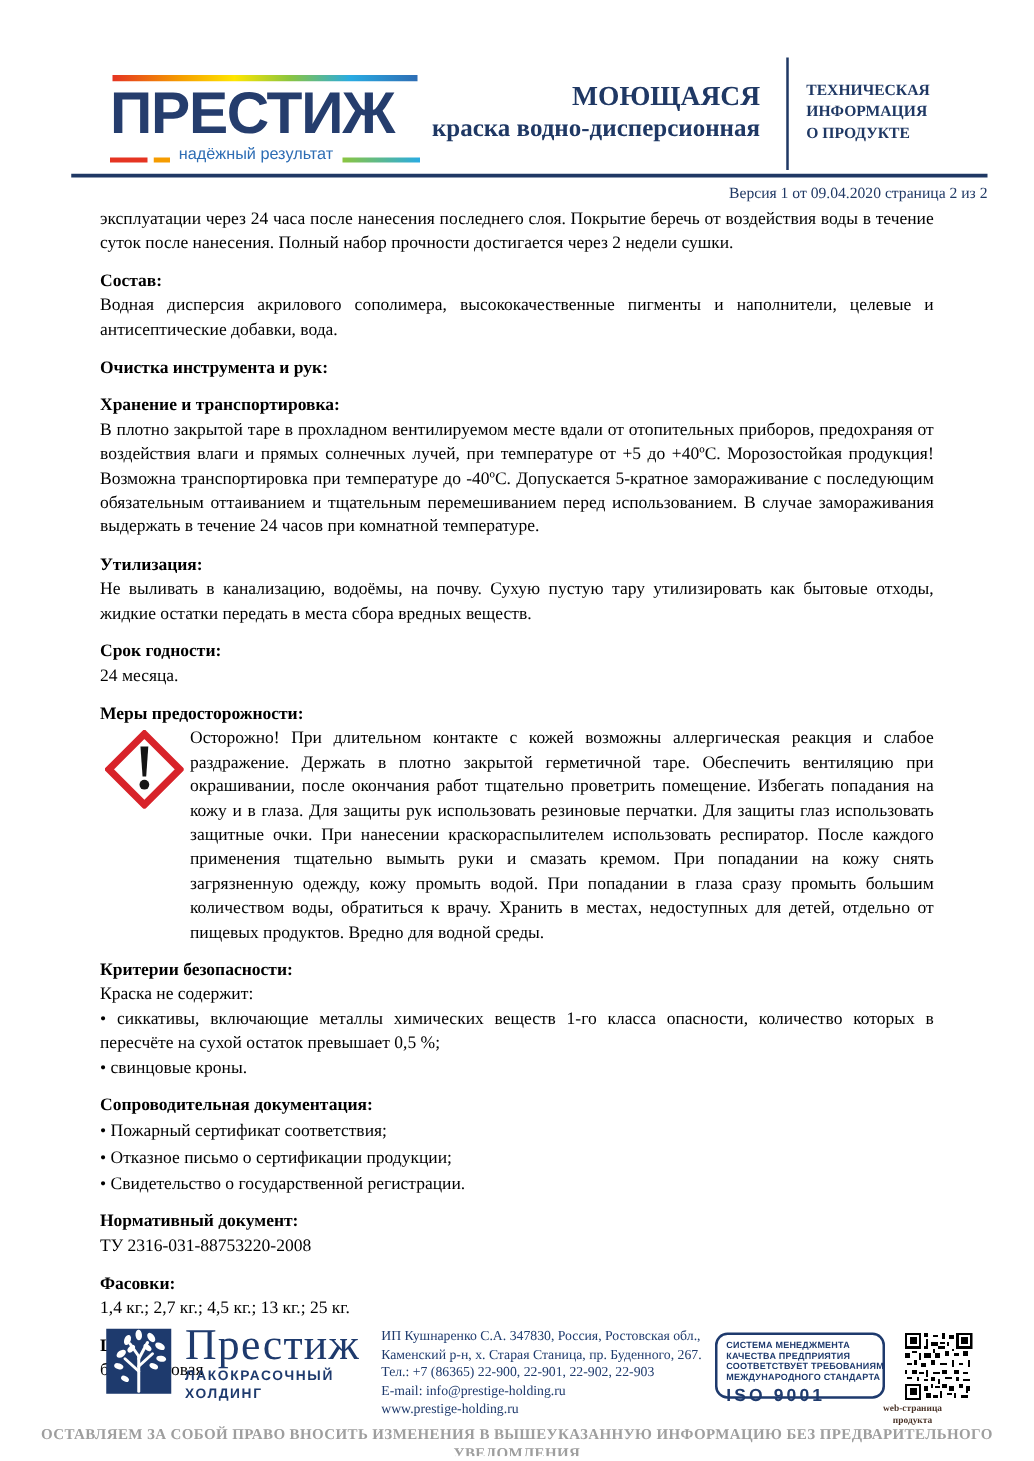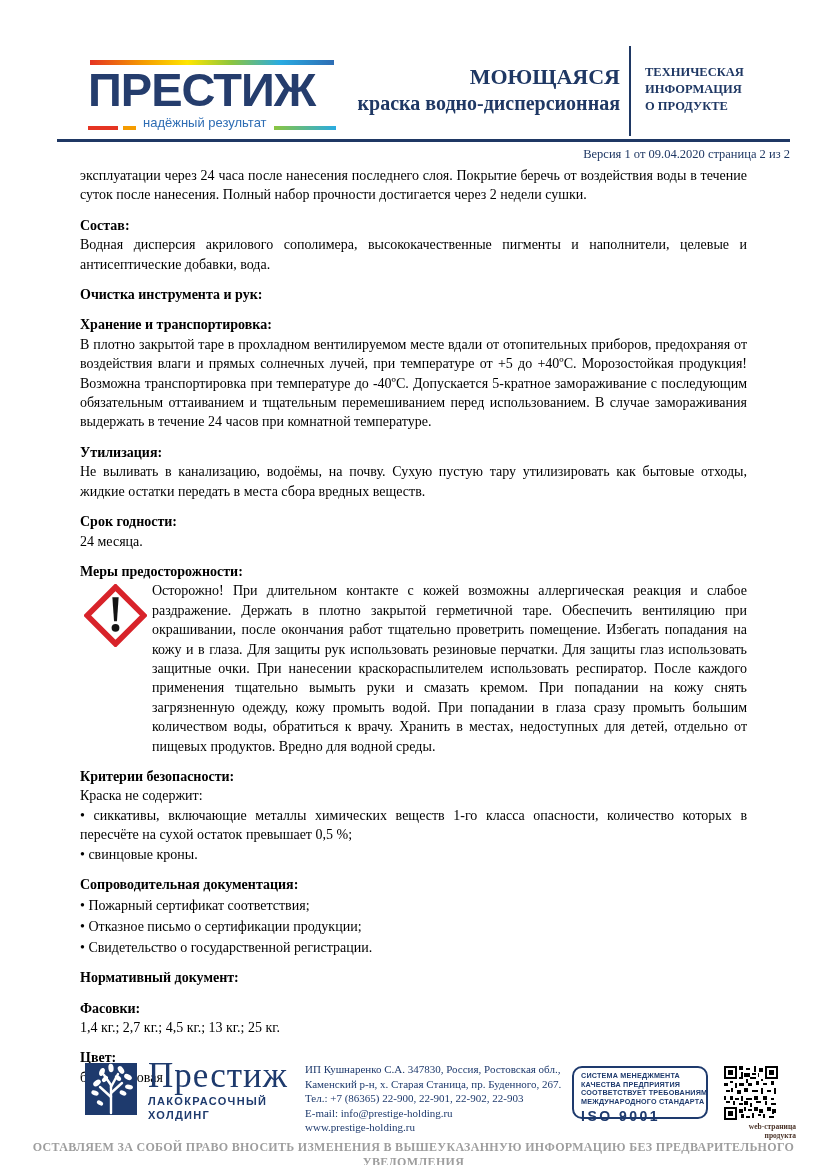--- a/index.html
+++ b/index.html
@@ -13,21 +13,21 @@
   .grad-bar { width:244px; height:5px; margin-left:2px;
     background:linear-gradient(90deg,#e53422 0%,#f59c00 22%,#ffe600 40%,#8bc53f 58%,#29abe2 78%,#2e6db4 100%); }
   .logo-word { font-family:"Liberation Sans",sans-serif; font-weight:bold;
     font-size:47px; line-height:50px; color:#253d6d; letter-spacing:-1px; }
   .tag-row { display:flex; align-items:flex-end; margin-top:0; }
   .dash-red { width:30px; height:4px; background:#e53422; margin-right:5px; }
   .dash-orange { width:13px; height:4px; background:#f59c00; margin-right:7px; }
   .tagline { font-family:"Liberation Sans",sans-serif; font-size:13px; color:#2e6db4; white-space:nowrap; }
   .tag-line-grad { flex:1; height:4px; margin-left:7px;
     background:linear-gradient(90deg,#8bc53f,#29abe2); }
-  .title-block { position:absolute; right:207px; top:64px; text-align:right; color:#1f3864; }
+  .title-block { position:absolute; right:219px; top:64px; text-align:right; color:#1f3864; }
   .title-main { font-size:22px; font-weight:bold; line-height:26px; }
   .title-sub { font-size:20px; font-weight:bold; line-height:26px; }
   .v-divider { position:absolute; left:629px; top:46px; width:2px; height:90px; background:#1f3864; }
   .doc-type { position:absolute; left:645px; top:64px; color:#1f3864;
     font-size:12.5px; font-weight:bold; line-height:17px; }
   .h-rule { position:absolute; left:57px; top:139px; width:733px; height:2.5px; background:#1f3864; }
   .version-line { position:absolute; right:37px; top:147px; color:#1f3864; font-size:12.5px; }
   
   .content { position:absolute; left:80px; top:166px; width:667px;
     font-size:14px; line-height:19.4px; }
@@ -43,21 +43,21 @@
   .f-name { font-family:"Liberation Serif",serif; font-size:35px; line-height:36px; letter-spacing:1px; }
   .f-sub { font-family:"Liberation Sans",sans-serif; font-size:11px; font-weight:bold;
     letter-spacing:1.3px; line-height:14px; }
   .f-contact { position:absolute; left:305px; top:1062px; color:#1e3a6d; font-size:11px; line-height:14.6px; }
   .iso-badge { position:absolute; left:572px; top:1066px; width:136px; height:53px;
     border:2px solid #1e3a6d; border-radius:10px; padding:4px 7px 3px 7px; color:#1e3a6d;
     font-family:"Liberation Sans",sans-serif; }
   .iso-line { font-size:7.2px; font-weight:bold; line-height:8.6px; letter-spacing:0.2px; white-space:nowrap; }
   .iso-standard { font-size:14px; font-weight:bold; letter-spacing:2.5px; margin-top:2px; }
   .qr { position:absolute; left:724px; top:1066px; width:54px; height:54px; }
-  .qr-caption { position:absolute; left:706px; top:1123px; width:90px; text-align:right;
+  .qr-caption { position:absolute; left:685px; top:1123px; width:90px; text-align:center;
     font-size:7.5px; font-weight:bold; line-height:8.5px; color:#4a3328; }
   .disclaimer { position:absolute; left:0; top:1140px; width:827px; text-align:center;
     font-size:12px; font-weight:bold; color:#9e9e9e; letter-spacing:0.3px; }
 </style>
 </head>
 <body>
 
 <div class="page">
 
   <div class="logo">
@@ -118,20 +118,21 @@
     <p>Краска не содержит:</p>
     <p class="just">•  сиккативы, включающие металлы химических веществ 1-го класса опасности, количество которых в пересчёте на сухой остаток превышает 0,5 %;</p>
     <p>•  свинцовые кроны.</p>
 
     <h3>Сопроводительная документация:</h3>
     <p class="doc-bullet">• Пожарный сертификат соответствия;</p>
     <p class="doc-bullet">• Отказное письмо о сертификации продукции;</p>
     <p class="doc-bullet">• Свидетельство о государственной регистрации.</p>
 
     <h3>Нормативный документ:</h3>
+    <p>ТУ 2316-031-88753220-2008</p>
 
     <h3>Фасовки:</h3>
     <p>1,4 кг.; 2,7 кг.; 4,5 кг.; 13 кг.; 25 кг.</p>
 
     <h3>Цвет:</h3>
     <p>белая матовая</p>
   </div>
 
   <div class="tree-box">
     <svg viewBox="0 0 52 52" width="52" height="52">

